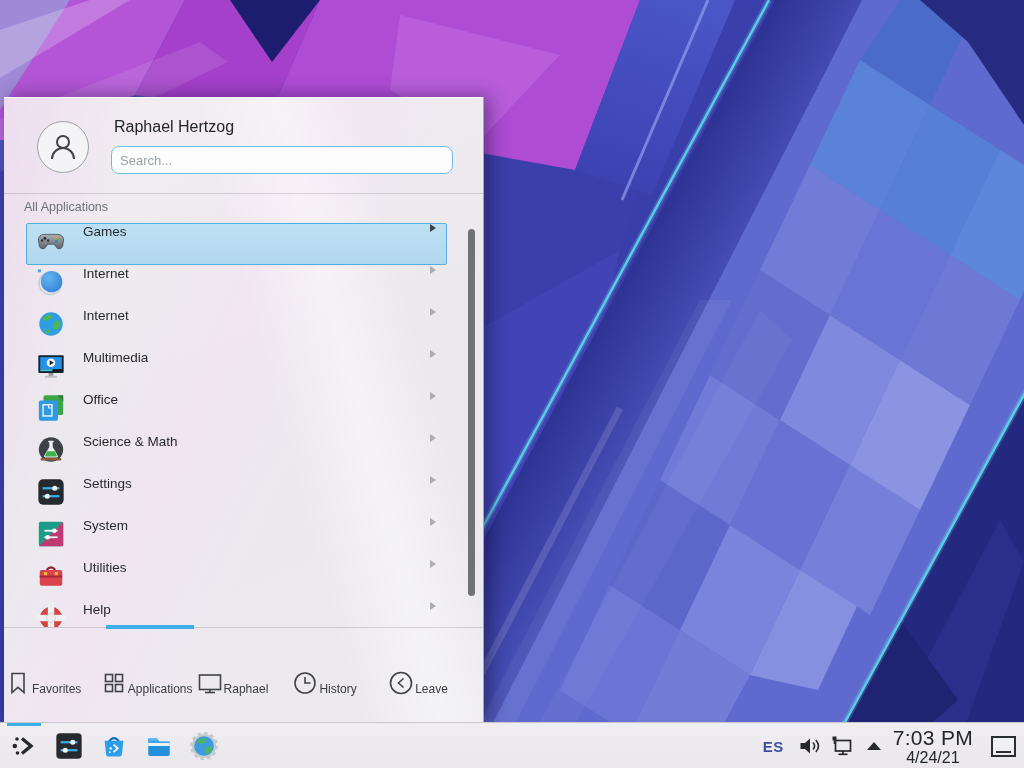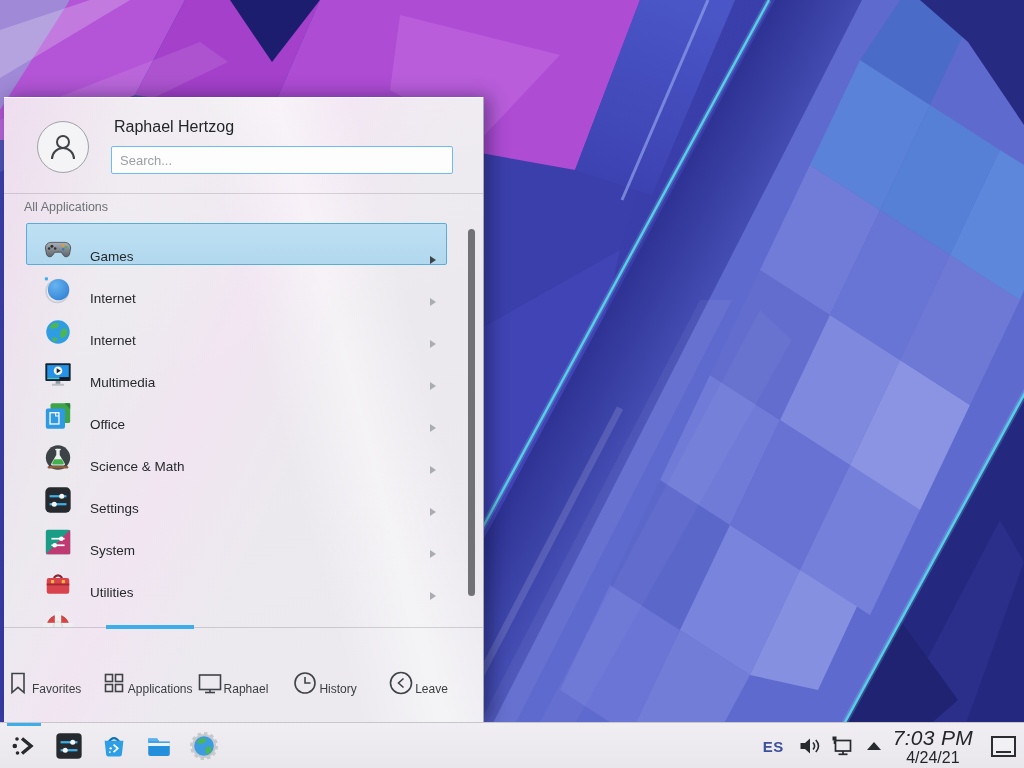--- a/index.html
+++ b/index.html
@@ -16,49 +16,49 @@
     box-sizing:border-box;display:flex;align-items:center;padding-left:20px;}
   .tb-launchers{position:absolute;left:9px;top:0;height:46px;display:flex;align-items:center;gap:15px;}
   .tb-btn{position:relative;width:30px;height:30px;display:flex;align-items:center;justify-content:center;}
   .tb-active-bar{position:absolute;top:-8px;left:-2px;width:34px;height:3px;background:#3daee9;}
   .tray{position:absolute;right:8px;top:0;height:46px;display:flex;align-items:center;}
   .kbd-layout{font-size:15px;font-weight:bold;color:#3c5199;letter-spacing:.5px;margin-right:13px;}
   .tray-ic{margin-right:10px;display:flex;align-items:center;justify-content:center;}
   .arrow-up{width:0;height:0;border-left:7px solid transparent;border-right:7px solid transparent;
     border-bottom:8px solid #26292d;margin-right:12px;}
   .clock{display:flex;flex-direction:column;align-items:center;line-height:1;margin-right:18px;color:#232629;}
-  .clock .time{font-size:21px;letter-spacing:.3px;font-style:italic;}
+  .clock .time{font-size:21px;letter-spacing:.3px;}
   .clock .date{font-size:16px;margin-top:2px;}
   .show-desktop{width:25px;height:21px;border:2px solid #2b2e31;background:rgba(255,255,255,.25);
     box-sizing:border-box;position:relative;}
   .show-desktop::after{content:"";position:absolute;left:3px;right:3px;bottom:2px;height:2px;background:#2b2e31;}
 
   
   .panel{position:absolute;left:4px;top:97px;width:480px;height:625px;
     background:linear-gradient(160deg,#f2eef3 0%,#ece9ee 45%,#eceaef 100%);
     border-top:1px solid #fcfcfd;border-right:1px solid rgba(40,40,70,.35);
     box-shadow:5px 0 18px rgba(10,10,40,.45);box-sizing:border-box;}
   .panel::before{content:"";position:absolute;inset:0;pointer-events:none;
     background:
       linear-gradient(105deg,rgba(232,190,230,.35) 0%,rgba(232,190,230,0) 22%),
       linear-gradient(75deg,rgba(255,255,255,0) 55%,rgba(255,255,255,.45) 68%,rgba(255,255,255,0) 80%),
       linear-gradient(115deg,rgba(245,225,245,0) 30%,rgba(245,225,245,.5) 44%,rgba(245,225,245,0) 60%);}
 
   .hdr-avatar{position:absolute;left:33px;top:23px;width:50px;height:50px;border-radius:50%;
     border:1px solid #9ea3a7;background:#f4f3f5;display:flex;align-items:center;justify-content:center;}
   .hdr-name{position:absolute;left:110px;top:20px;font-size:16px;color:#232629;}
   .search{position:absolute;left:107px;top:48px;width:342px;height:28px;box-sizing:border-box;
-    border:1px solid #70bce8;border-radius:2px;background:#fdfdfd;padding:0 8px;font-size:13px;
+    border:1px solid #70bce8;border-radius:8px;background:#fdfdfd;padding:0 8px;font-size:13px;
     color:#232629;outline:none;font-family:inherit;}
   .search::placeholder{color:#9aa0a5;}
   .hdr-sep{position:absolute;left:0;top:95px;width:100%;height:1px;background:rgba(0,0,0,.13);}
   .section-label{position:absolute;left:20px;top:102px;font-size:12.5px;color:#6e7275;}
 
   .list{position:absolute;left:0;top:125px;width:100%;height:404px;overflow:hidden;}
-  .row{display:flex;align-items:flex-end;height:42px;margin:0 36px 0 22px;padding:0 10px 0 15px;
+  .row{display:flex;align-items:flex-start;height:42px;margin:0 36px 0 22px;padding:0 10px 0 8px;
     border:1px solid transparent;border-radius:2px;box-sizing:border-box;}
   .row.sel{background:linear-gradient(#bfe0f3,#b1d8ee);border:1px solid #55aede;}
   .row .ric{width:32px;height:32px;display:flex;align-items:center;justify-content:center;flex:0 0 32px;}
   .row .rlabel{margin-left:16px;font-size:13.5px;color:#26292c;flex:1;}
   .arr{width:0;height:0;border-top:4.5px solid transparent;border-bottom:4.5px solid transparent;
     border-left:6px solid #a9adb1;}
   .row.sel .arr{border-left-color:#3f4347;}
   .scrollbar{position:absolute;left:464px;top:131px;width:7px;height:367px;border-radius:4px;
     background:rgba(90,93,96,.85);}
 

